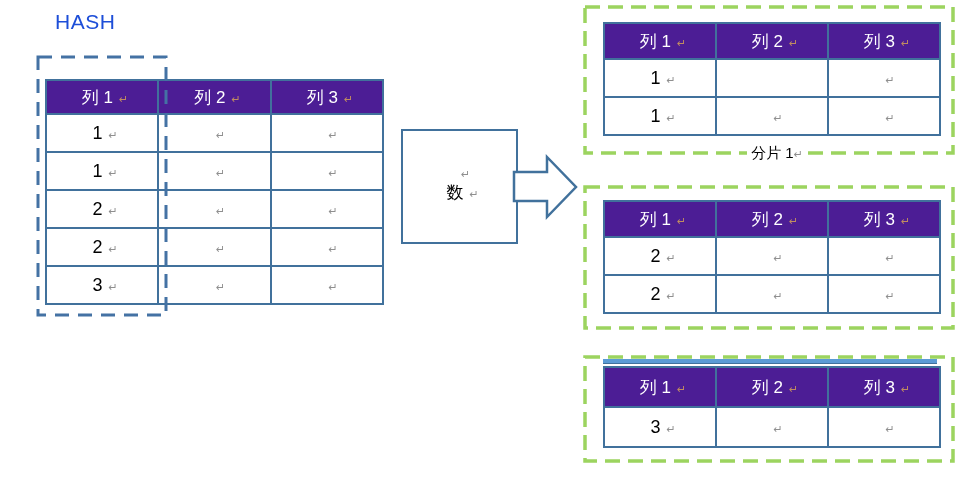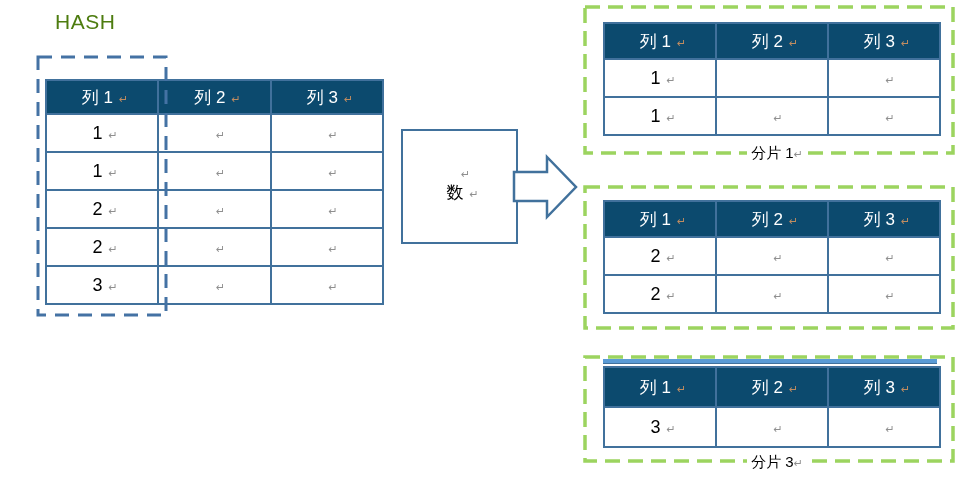--- a/index.html
+++ b/index.html
@@ -1,30 +1,30 @@
 <!DOCTYPE html>
 <html><head>
 <meta charset="utf-8">
 <style>
   html,body{margin:0;padding:0;background:#fff;}
   .canvas{
     position:relative;width:972px;height:480px;background:#ffffff;
     font-family:"Liberation Sans","DejaVu Sans",sans-serif;overflow:hidden;
   }
   .diagram-title{
-    position:absolute;left:55px;top:10px;font-size:21px;color:#4d7c0f;
+    position:absolute;left:55px;top:10px;font-size:21px;color:#1d4ed8;
     letter-spacing:0.5px;
   }
   
   .tbl{
     position:absolute;display:grid;gap:2px;padding:2px;
     background:#41719c;box-sizing:border-box;z-index:2;
   }
   .hc{
-    background:#0c4a6e;color:#ffffff;display:flex;align-items:center;
+    background:#4c1d95;color:#ffffff;display:flex;align-items:center;
     justify-content:center;font-size:17px;
   }
   .c{
     background:#ffffff;color:#000;display:flex;align-items:center;
     justify-content:center;font-size:18px;
   }
   .m{
     font-size:11px;color:#8f8f8f;transform:translate(6px,2px);
     line-height:1;
   }
@@ -288,16 +288,15 @@
         </div>
       <div class="c">
           <span></span>
           <span class="m">↵</span>
         </div>
       <div class="c">
           <span></span>
           <span class="m">↵</span>
         </div>
     </div>
-    <div class="shard-label" style="top:98px;"><span class="lbl-wrap"><span>分片 3</span><span class="m">↵</span></span></div>
   </div>
 
 </div>
 
 </body></html>

